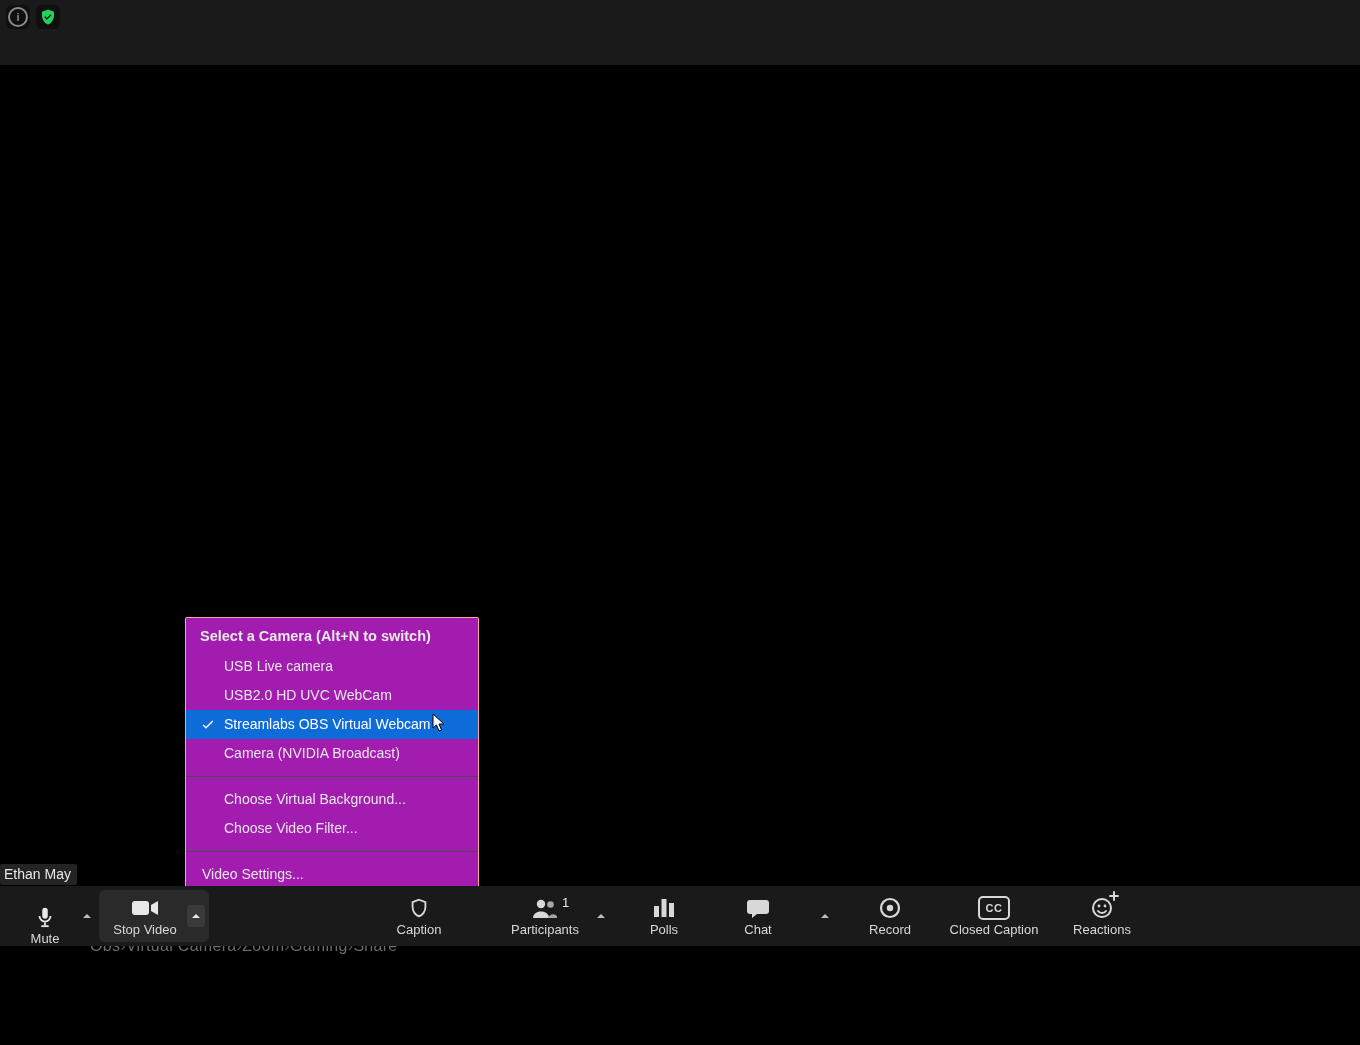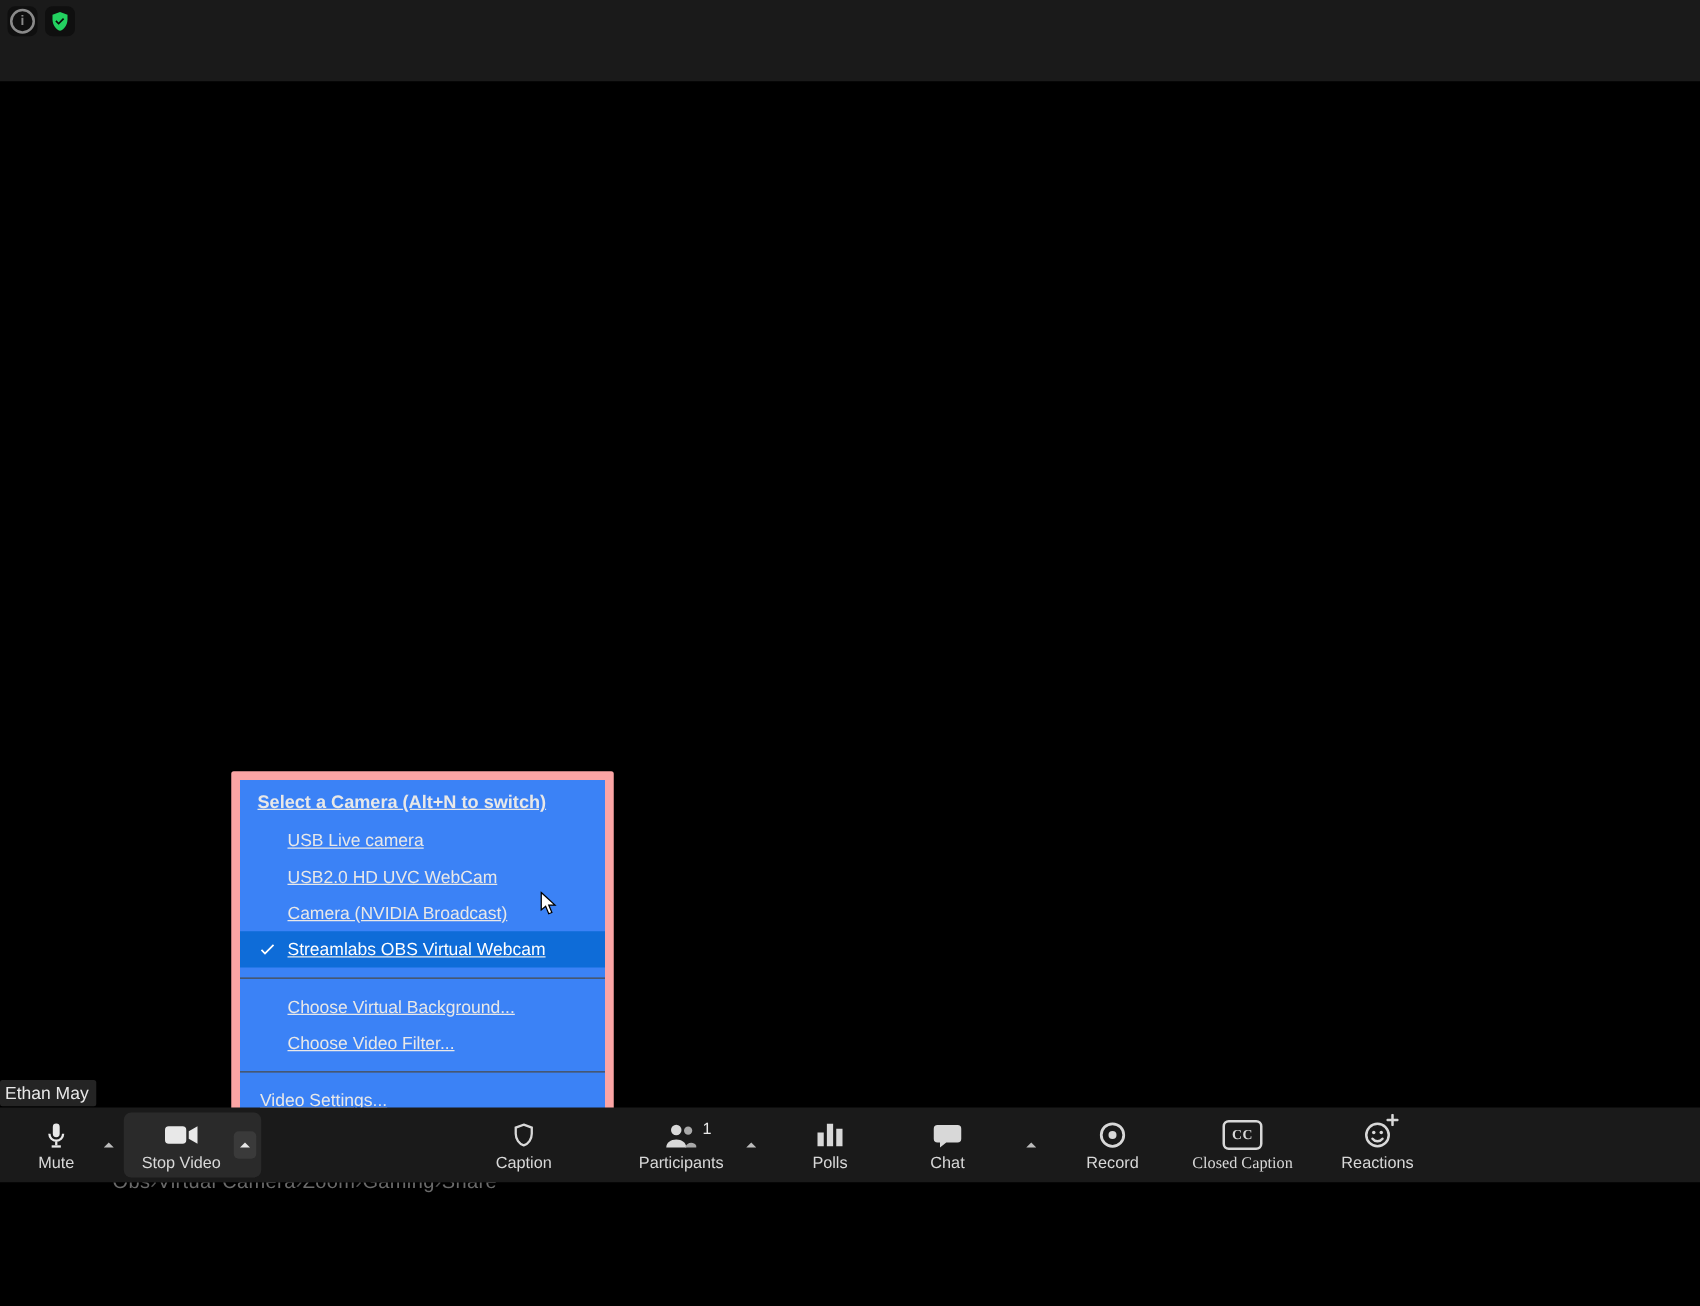--- a/index.html
+++ b/index.html
@@ -51,28 +51,27 @@
     padding: 2px 6px 3px 4px;
     border-radius: 2px;
   }
 
   
   .camera-popup {
     position: absolute;
     left: 185px;
     top: 617px;
     width: 292px;
-    background: #3b82f6;
-    border: 7px solid #fca5a5;
+    background: #a21caf;
+    border: 1px solid #fca5a5;
     border-radius: 2px;
     box-shadow: 0 2px 10px rgba(0,0,0,0.7);
     font-size: 14px;
     color: #e8e8e8;
     padding-bottom: 2px;
-    text-decoration: underline;
   }
   .camera-popup .header {
     font-weight: 700;
     padding: 10px 14px 8px 14px;
     font-size: 14.5px;
   }
   .camera-popup .item {
     padding: 5px 14px 6px 38px;
     position: relative;
     cursor: default;
@@ -205,30 +204,30 @@
 
 <div class="camera-popup">
   <div class="header">Select a Camera (Alt+N to switch)</div>
 
   <div class="item">
     <span>USB  Live camera</span>
   </div>
   <div class="item">
     <span>USB2.0 HD UVC WebCam</span>
   </div>
-  <div class="item">
-    <span>Camera (NVIDIA Broadcast)</span>
-  </div>
   <div class="item hl">
     <span class="check">
       <svg width="16" height="16" viewBox="0 0 24 24">
           <path fill="#fff" d="M9 16.2l-3.5-3.5L4 14.2 9 19.2l11-11L18.5 6.7z"></path>
         </svg>
     </span>
     <span>Streamlabs OBS Virtual Webcam</span>
+  </div>
+  <div class="item">
+    <span>Camera (NVIDIA Broadcast)</span>
   </div>
 
   <div class="sep"></div>
 
   <div class="item">
     <span>Choose Virtual Background...</span>
   </div>
   <div class="item">
     <span>Choose Video Filter...</span>
   </div>
@@ -242,21 +241,21 @@
 
 <div class="cursor-arrow" style="left:432px; top:713px;">
   <svg width="14" height="20" viewBox="0 0 14 20">
     <path fill="#fff" stroke="#000" stroke-width="1" d="M1 1 L1 15 L4.5 12 L7 18 L9.5 17 L7 11 L12 11 Z"></path>
   </svg>
 </div>
 
 <div class="toolbar">
 
   <div class="tb-group" style="margin-left:12px;">
-    <div class="tb-cell" style="width:66px;">
+    <div class="tb-cell" style="width:66px;justify-content:flex-end;">
       <span class="tb-icon">
         <svg width="22" height="24" viewBox="0 0 24 24">
             <path fill="#e8e8e8" d="M12 14a3 3 0 0 0 3-3V5a3 3 0 0 0-6 0v6a3 3 0 0 0 3 3z"></path>
             <path fill="#e8e8e8" d="M19 11a7 7 0 0 1-14 0h2a5 5 0 0 0 10 0h2z"></path>
             <rect fill="#e8e8e8" x="11" y="18" width="2" height="3"></rect>
             <rect fill="#e8e8e8" x="8" y="21" width="8" height="2"></rect>
           </svg>
       </span>
       <span class="tb-label">Mute</span>
     </div>
@@ -358,21 +357,21 @@
       <svg width="24" height="24" viewBox="0 0 24 24">
           <circle fill="none" stroke="#d8d8d8" stroke-width="2.2" cx="12" cy="12" r="9"></circle>
           <circle fill="#d8d8d8" cx="12" cy="12" r="3.2"></circle>
         </svg>
     </span>
     <span class="tb-label">Record</span>
   </div>
 
   <div style="flex:0 0 18px;"></div>
 
-  <div class="tb-cell" style="width:108px;font-family:Liberation Serif, serif;">
+  <div class="tb-cell" style="width:108px;">
     <span class="tb-icon">
       <span class="cc-box">CC</span>
     </span>
     <span class="tb-label">Closed Caption</span>
   </div>
 
   <div style="flex:0 0 12px;"></div>
 
   <div class="tb-cell" style="width:84px;">
     <span class="tb-icon" style="position:relative;">

